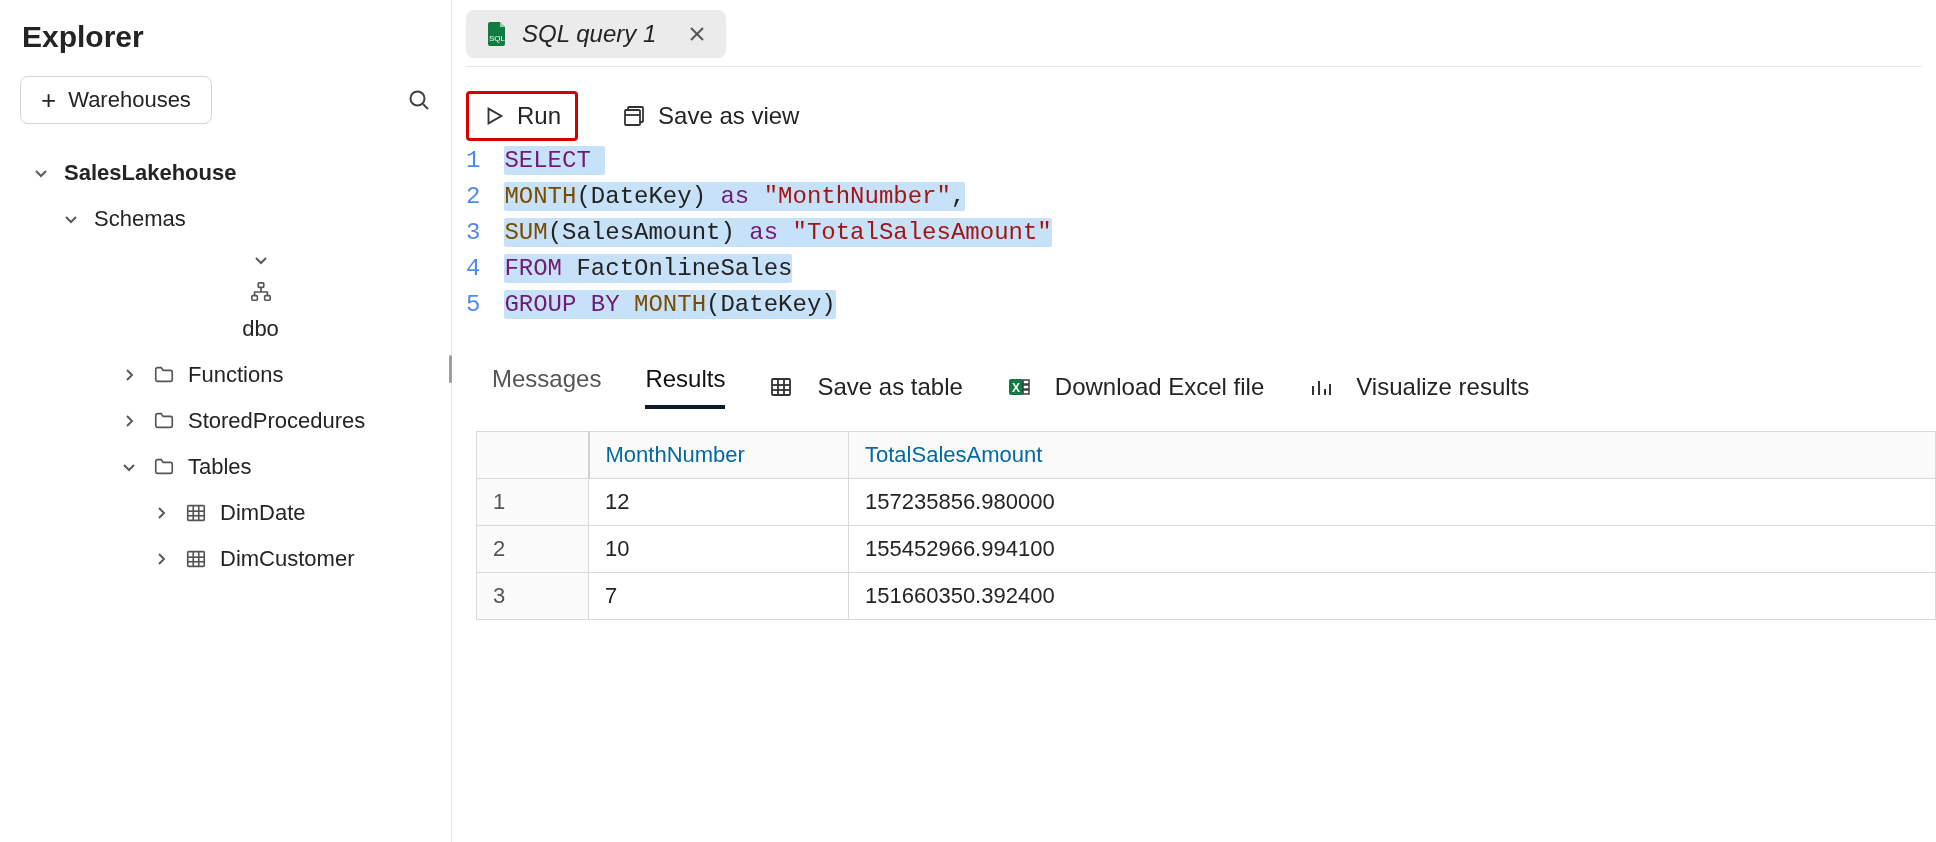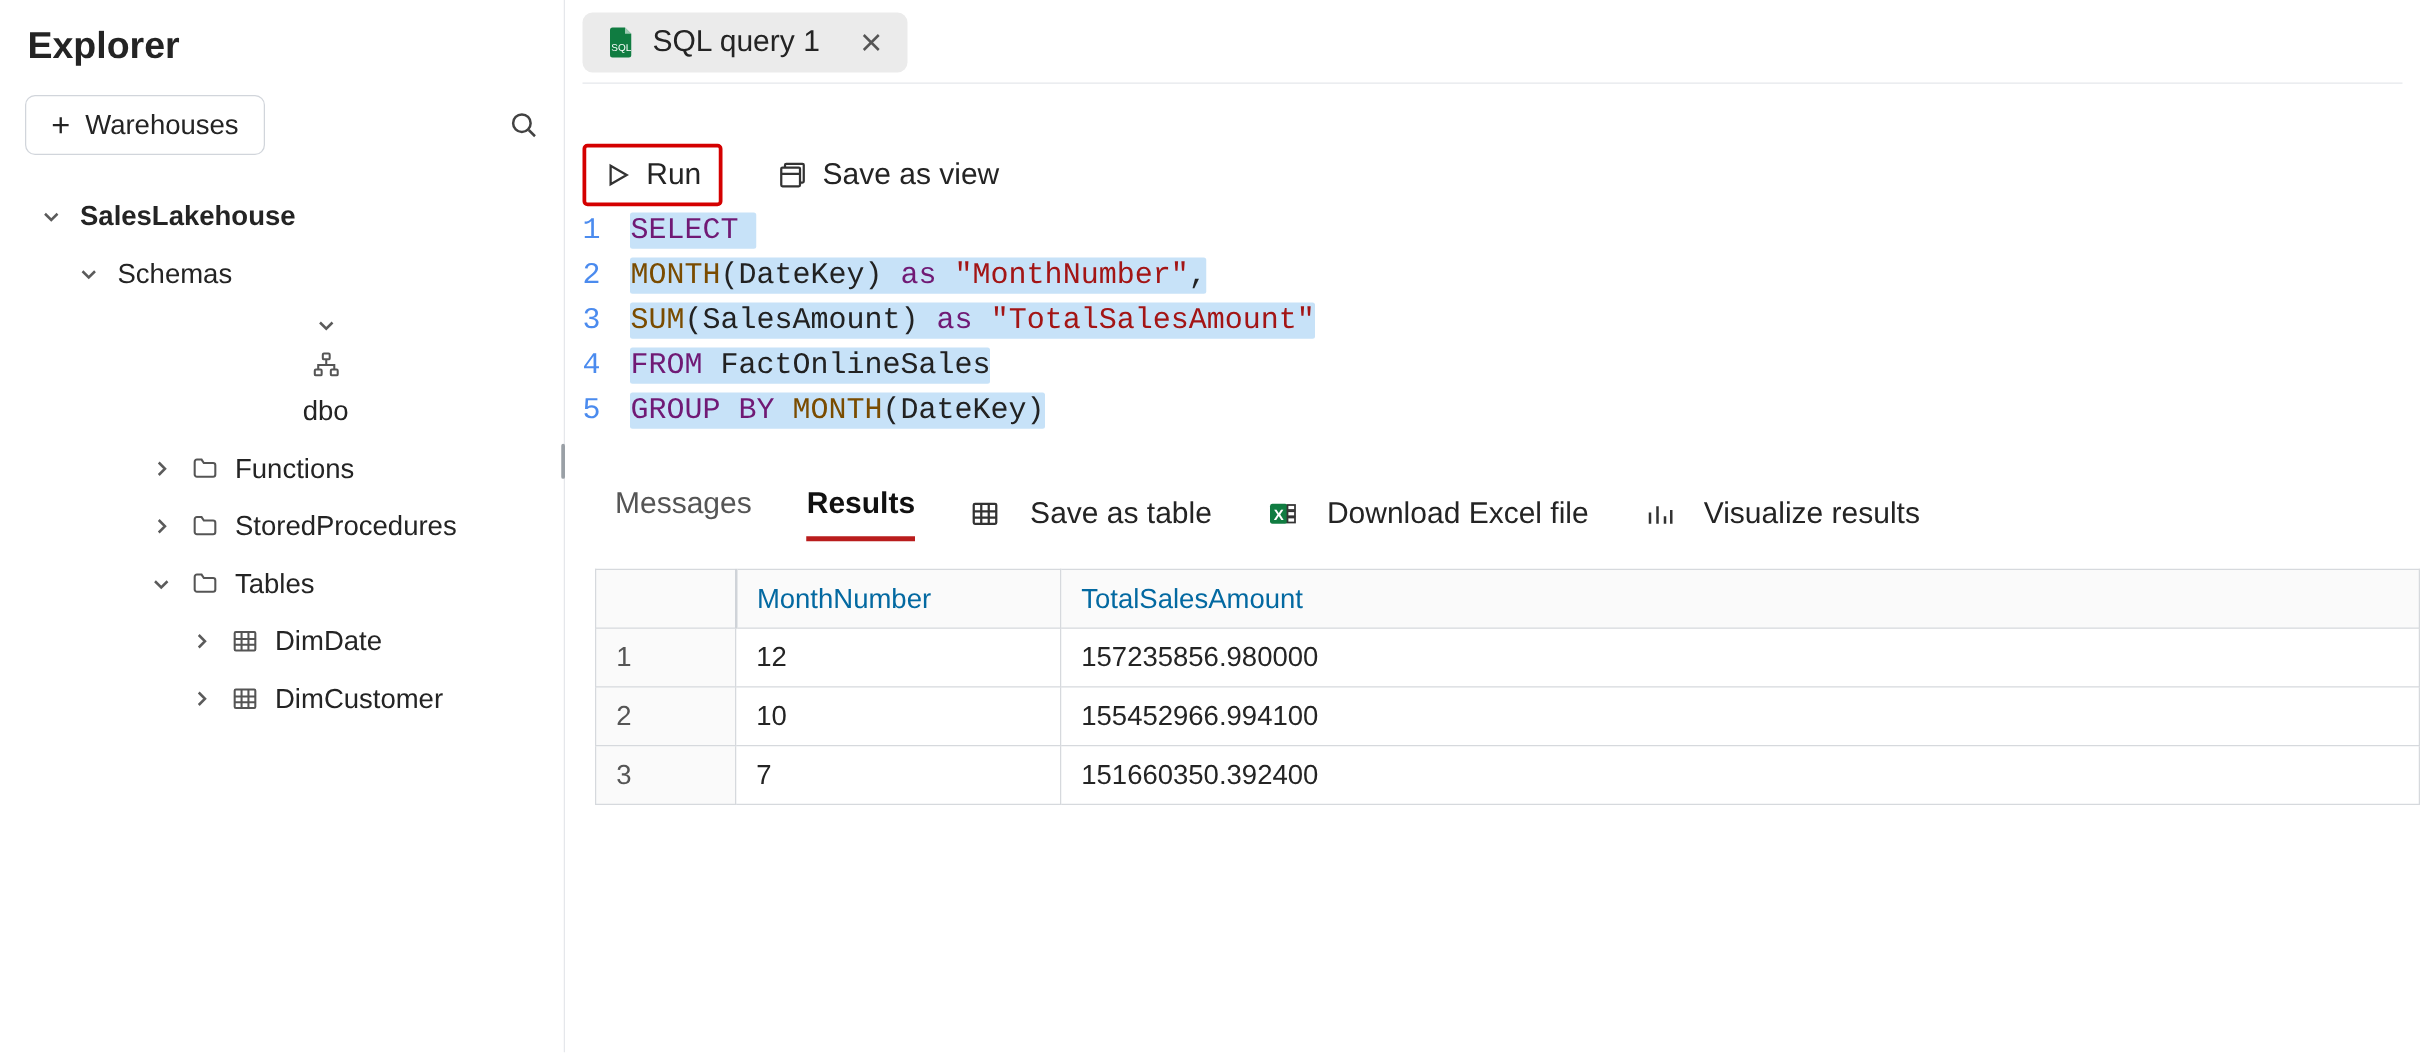--- a/index.html
+++ b/index.html
@@ -31,27 +31,27 @@
     .ind1 { padding-left: 10px; }
     .ind2 { padding-left: 40px; }
     .ind3 { padding-left: 70px; flex-direction: column; }
     .ind4 { padding-left: 98px; }
     .ind5 { padding-left: 130px; }
 
     
     .tab-strip { padding: 10px 14px; }
     .tab { display: inline-flex; align-items: center; gap: 14px; background: #ebebeb; border-radius: 8px; padding: 10px 20px; }
     .tab .file-icon { color: #107c41; }
-    .tab .tab-label { font-size: 24px; }
+    .tab .tab-label { font-size: 24px; font-style: italic; }
     .tab .close { margin-left: 18px; font-size: 22px; color: #555; cursor: pointer; }
     .divider { height: 1px; background: #e5e7eb; margin-top: 8px; }
 
     
     .toolbar { display: flex; align-items: center; gap: 30px; padding: 14px 14px 2px 14px; font-size: 24px; }
-    .tbtn { display: inline-flex; align-items: center; gap: 12px; padding: 8px 14px; cursor: pointer; margin-top: 24px; }
+    .tbtn { display: inline-flex; align-items: center; gap: 12px; padding: 8px 14px; cursor: pointer; }
     .run-box { border: 3px solid #d40000; border-radius: 4px; }
     .run-play svg { display:block; }
 
     
     .editor { display: flex; padding: 0 14px 6px 14px; font-family: Consolas, "Courier New", monospace; font-size: 24px; }
     .gutter { text-align: right; color: #1f6feb; opacity: .8; padding-right: 24px; }
     .gutter div { height: 36px; line-height: 36px; }
     .code   { }
     .code-line { height: 36px; line-height: 36px; white-space: pre; }
     .hl { background: #c7e2f8; border-radius: 2px; padding: 1px 0; }
@@ -59,21 +59,21 @@
     .fn   { color: #7a4c00; }
     .str  { color: #a31515; }
     .ident{ color: #222; }
 
     
     .splitter-hint { position:absolute; right:-1px; top: 355px; height: 28px; width: 3px; background:#9aa0a6; border-radius:2px; }
 
     
     .results-bar { display: flex; gap: 44px; padding: 36px 40px 8px 40px; font-size: 24px; }
     .rtab { cursor: pointer; color: #555; padding-bottom: 12px; }
-    .rtab.active { color: #111; font-weight: 700; border-bottom: 4px solid #b91c1c; }
+    .rtab.active { color: #111; font-weight: 400; border-bottom: 4px solid #0f172a; }
     .raction { display: inline-flex; align-items: center; gap: 24px; cursor: pointer; }
 
     .results-table { padding: 14px 0 0 24px; }
     table { border-collapse: collapse; width: 100%; table-layout: fixed; }
     th, td { border: 1px solid #d6d9dd; padding: 10px 16px; font-size: 22px; text-align: left; }
     th { font-weight: 400; color: #0369a1; }
     col.rownum { width: 112px; }
     col.c1 { width: 260px; }
     col.c2 { width: auto; }
     .rownum-cell { color: #555; background:#fafafa; }

